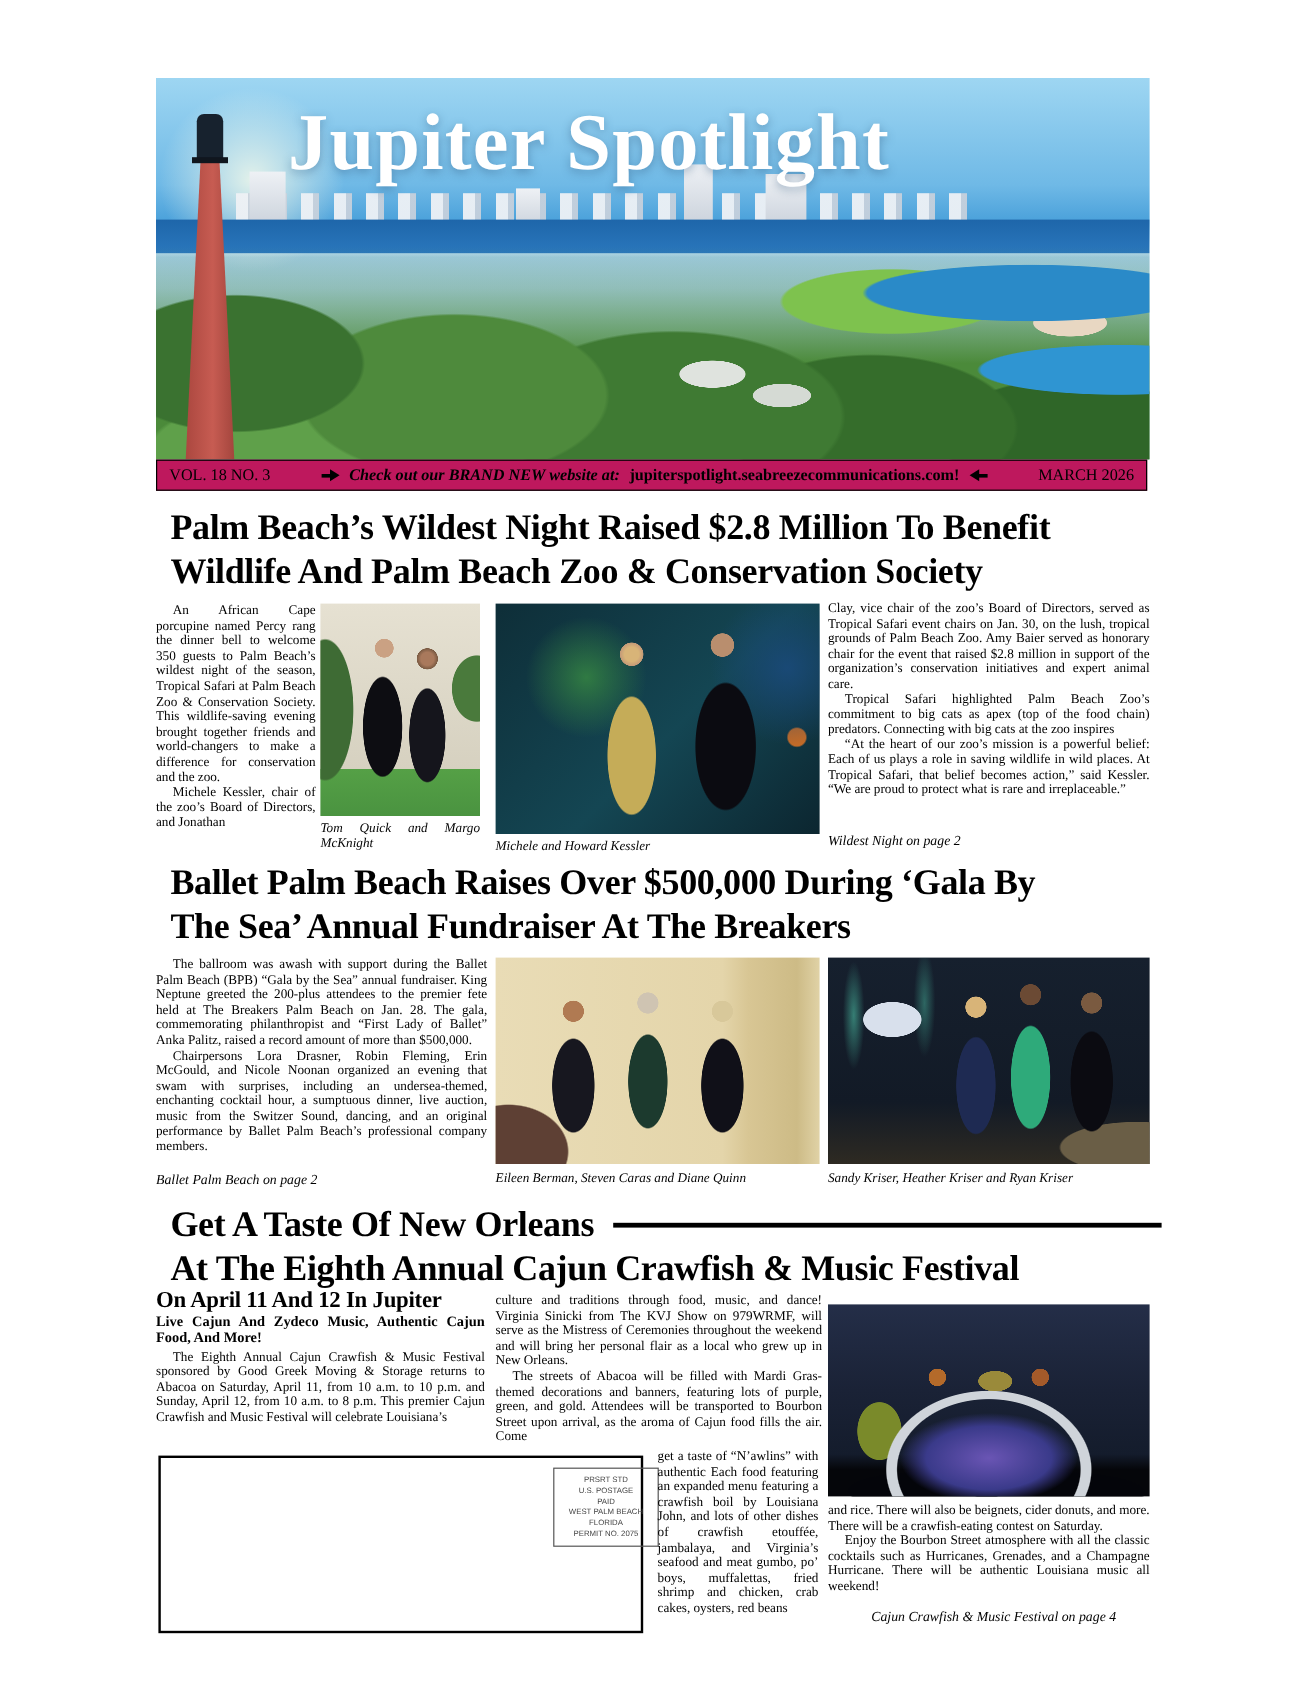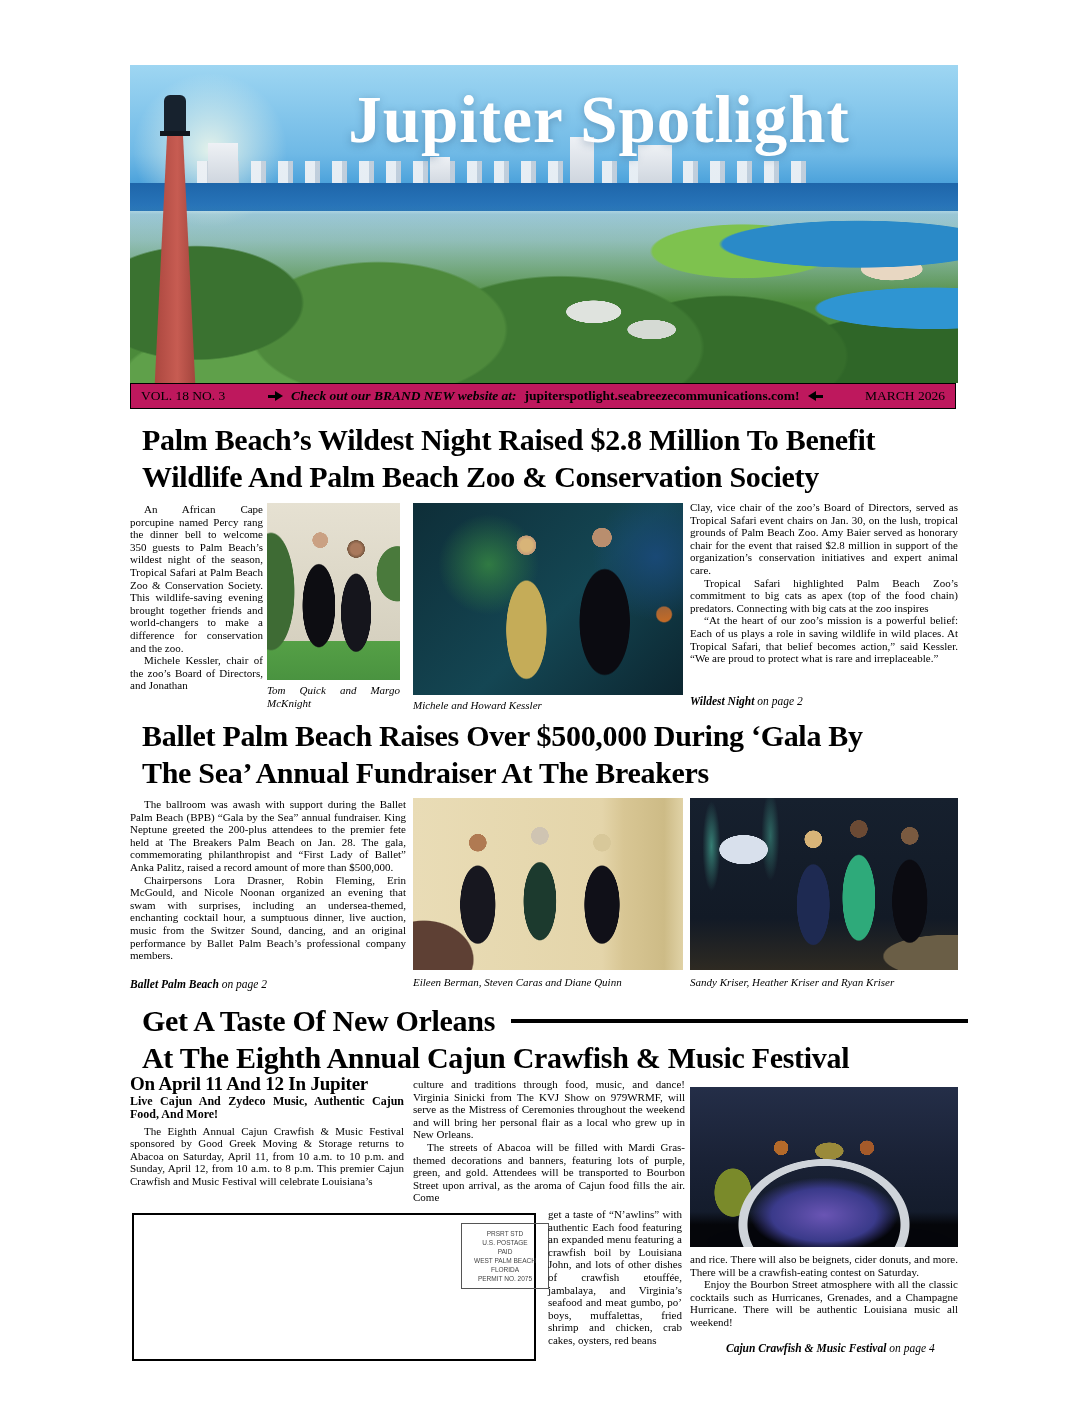--- a/index.html
+++ b/index.html
@@ -34,21 +34,21 @@
       radial-gradient(ellipse 200px 100px at 52% 80%, #3f7a33 70%, transparent 72%),
       radial-gradient(ellipse 170px 85px at 72% 85%, #356d2b 70%, transparent 72%),
       radial-gradient(ellipse 150px 70px at 92% 90%, #2f6628 70%, transparent 72%),
       radial-gradient(ellipse 240px 70px at 20% 95%, #5fa04a 70%, transparent 72%),
       linear-gradient(180deg, rgba(79,138,60,0) 0%, rgba(79,138,60,.25) 20%, #4b8a3a 55%);}
   .lighthouse{position:absolute;left:22px;top:30px;width:46px;height:288px;}
   .lh-tower{position:absolute;left:0;top:0;width:46px;height:288px;background:linear-gradient(90deg,#a8453d,#c75c52 55%,#9e423a);
       clip-path:polygon(33% 13%, 67% 13%, 94% 100%, 6% 100%);}
   .lh-lantern{position:absolute;left:12px;top:0;width:22px;height:40px;background:#17222e;border-radius:6px 6px 0 0;}
   .lh-gallery{position:absolute;left:8px;top:36px;width:30px;height:5px;background:#10161e;}
-  .masthead-title{position:absolute;left:110px;right:0;top:16px;text-align:center;
+  .masthead-title{position:absolute;left:110px;right:0;top:16px;
       font-size:67px;font-weight:bold;color:#fff;letter-spacing:1px;
       text-shadow:0 2px 8px rgba(40,80,120,.4);}
 
   
   .banner{position:absolute;left:0;top:318px;width:826px;height:26px;background:#fa1bf3;
       border:1px solid #000;display:flex;align-items:center;justify-content:space-between;
       padding:0 10px;box-sizing:border-box;font-size:13.5px;}
   .banner-center{display:flex;align-items:center;gap:8px;}
   .promo-lead{font-style:italic;font-weight:bold;}
   .promo-url{font-weight:bold;}
@@ -60,21 +60,21 @@
 
   
   .headline{position:absolute;left:12px;width:828px;font-weight:bold;font-size:30px;line-height:1.22;letter-spacing:-.3px;}
   .hl-row{display:flex;align-items:center;}
   .hl-rule{flex:1;height:4px;background:#000;margin-left:16px;margin-right:2px;}
   .body-col{position:absolute;font-size:11px;line-height:12.6px;text-align:justify;}
   .body-col p{margin:0;text-indent:14px;}
   .body-col p.noindent{text-indent:0;}
   .caption{position:absolute;font-size:11px;font-style:italic;line-height:13px;text-align:justify;}
   .jump{position:absolute;font-size:11.5px;}
-  .jn{font-weight:bold;font-style:italic;}
+  .jn{font-weight:normal;font-style:italic;}
   .jr{font-style:italic;}
   .subhead{font-size:19px;font-weight:bold;letter-spacing:-.2px;margin:0 0 4px 0;}
   .lead{font-size:12px;font-weight:bold;line-height:13.5px;margin:0 0 3px 0;}
 
   
   .photo{position:absolute;overflow:hidden;}
   .photo-tux{left:137px;top:438px;width:133px;height:177px;
     background:
       radial-gradient(circle 8px at 40% 21%, #caa183 96%, transparent),
       radial-gradient(circle 9px at 67% 26%, #a9795c 60%, #7a5a42 96%, transparent),

